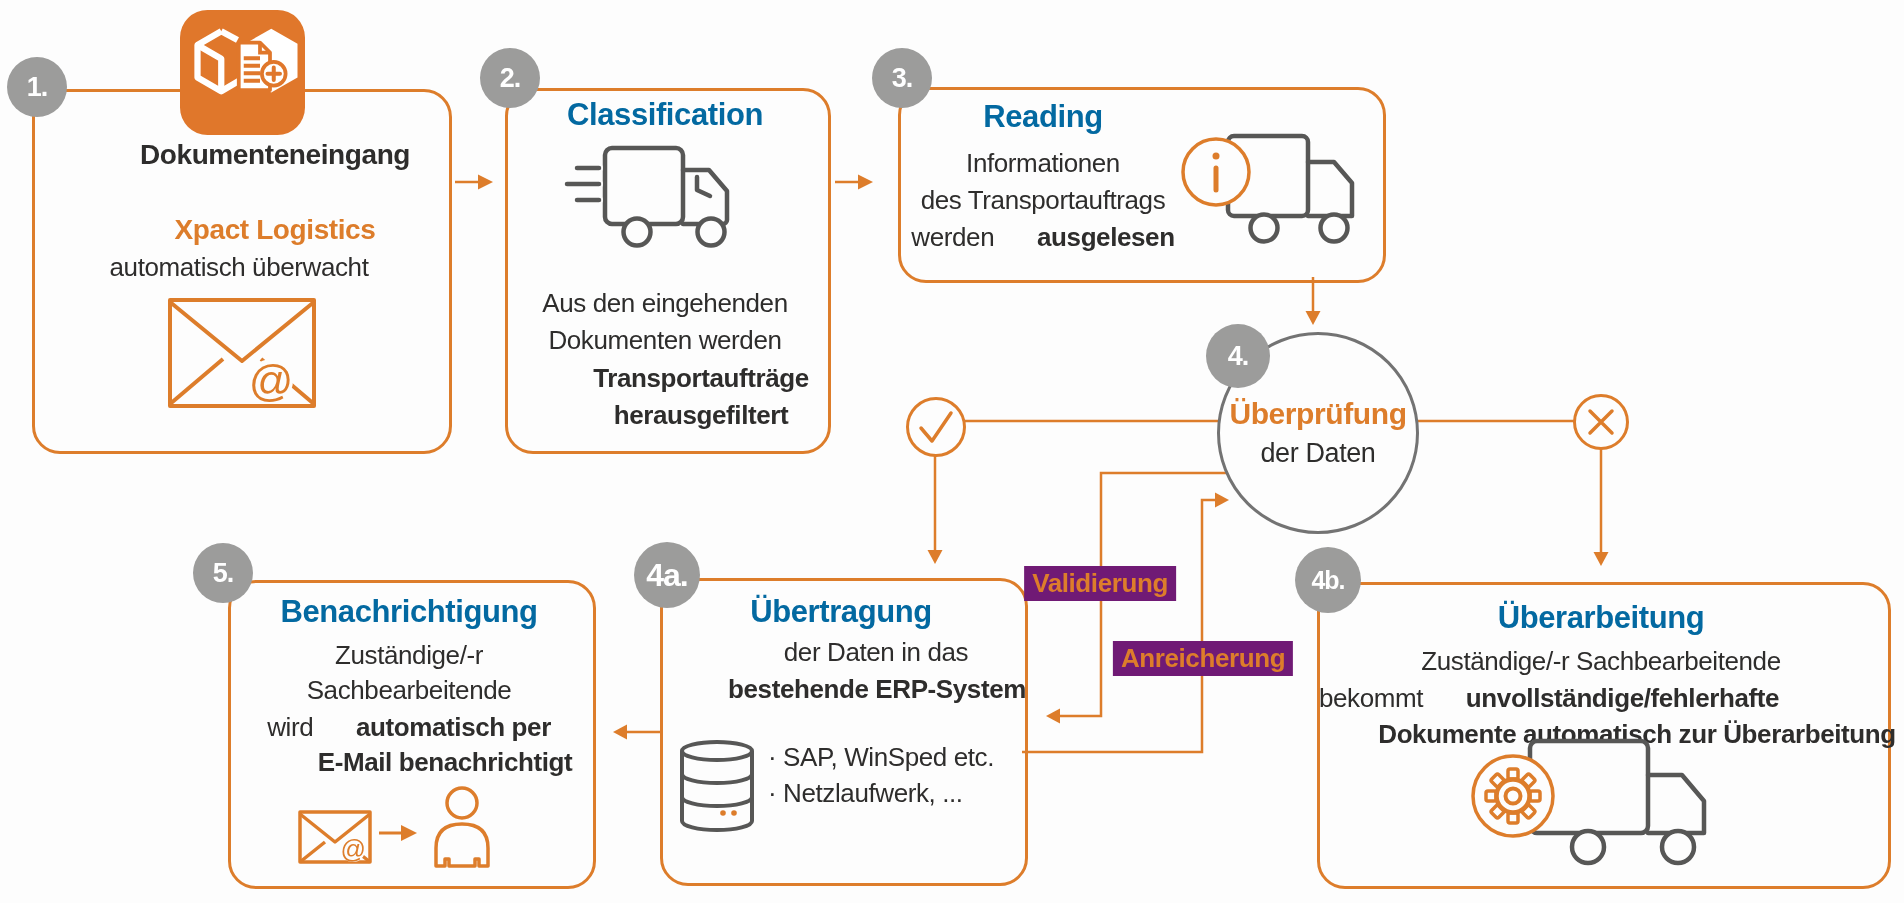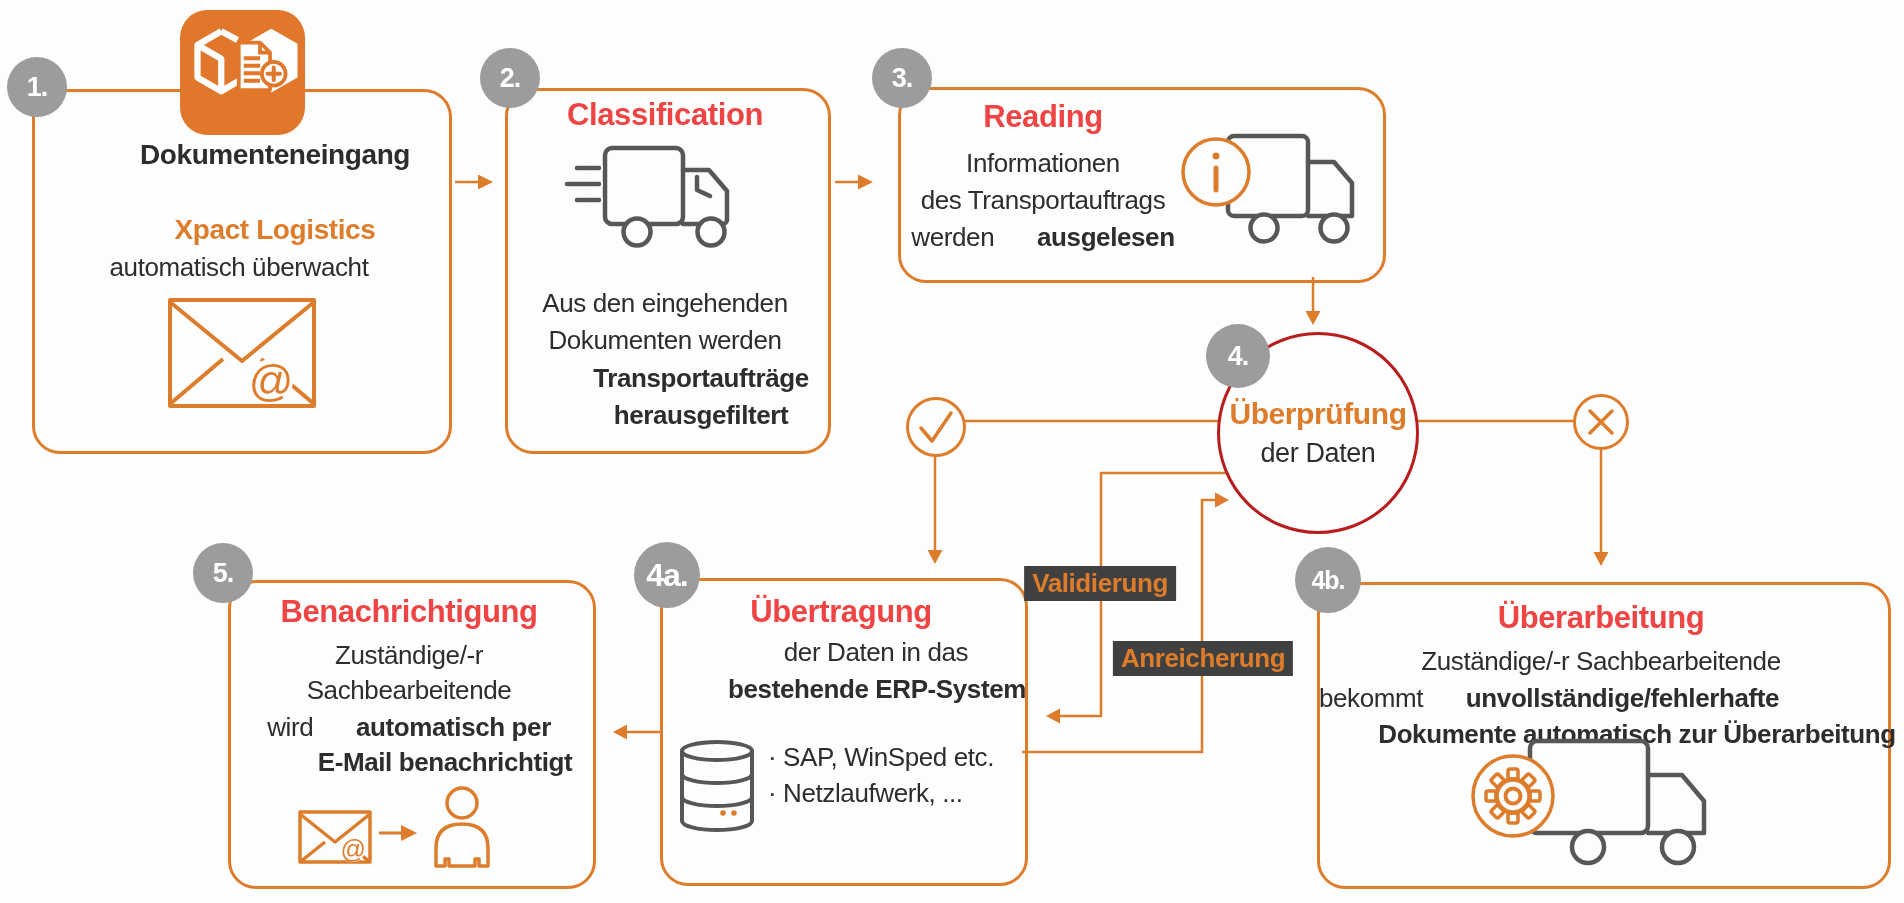--- a/index.html
+++ b/index.html
@@ -13,32 +13,32 @@
   svg{display:block;}
   .layer{position:absolute;left:0;top:0;z-index:1;}
   .fbox{position:absolute;border:3px solid #dd7d2b;border-radius:28px;z-index:2;background:transparent;}
   .badge{
     position:absolute;background:#9c9c9b;border-radius:50%;color:#ffffff;
     font-weight:700;display:flex;align-items:center;justify-content:center;
     z-index:5;font-size:27px;letter-spacing:-1px;
   }
   .big-circle{
     position:absolute;left:1217px;top:332px;width:196px;height:196px;
-    border:3px solid #b91c1c;border-radius:50%;background:#fdfdfd;
+    border:3px solid #737373;border-radius:50%;background:#fdfdfd;
     display:flex;flex-direction:column;align-items:center;justify-content:center;
     gap:7px;z-index:2;
   }
   .tl{position:absolute;text-align:center;font-size:26px;line-height:1;z-index:3;white-space:nowrap;}
-  .ttl{font-weight:700;color:#ef4444;font-size:31px;}
+  .ttl{font-weight:700;color:#0369a1;font-size:31px;}
   .b{font-weight:700;padding-left:36px;}
   .orange{color:#dd7d2b;}
   .f28{font-size:28px;}
   .left{text-align:left;}
   .edge-label{
-    position:absolute;z-index:3;background:#404040;color:#dd7d2b;font-weight:700;
+    position:absolute;z-index:3;background:#701a75;color:#dd7d2b;font-weight:700;
     font-size:26px;padding:2px 8px;transform:translateX(-50%);white-space:nowrap;text-align:center;
   }
   .icon{position:absolute;z-index:3;}
   .cc-title{font-weight:700;color:#dd7d2b;font-size:30px;}
   .cc-sub{font-size:27px;color:#2e2d2c;}
 </style>
 </head>
 <body>
 
 <div class="canvas">

